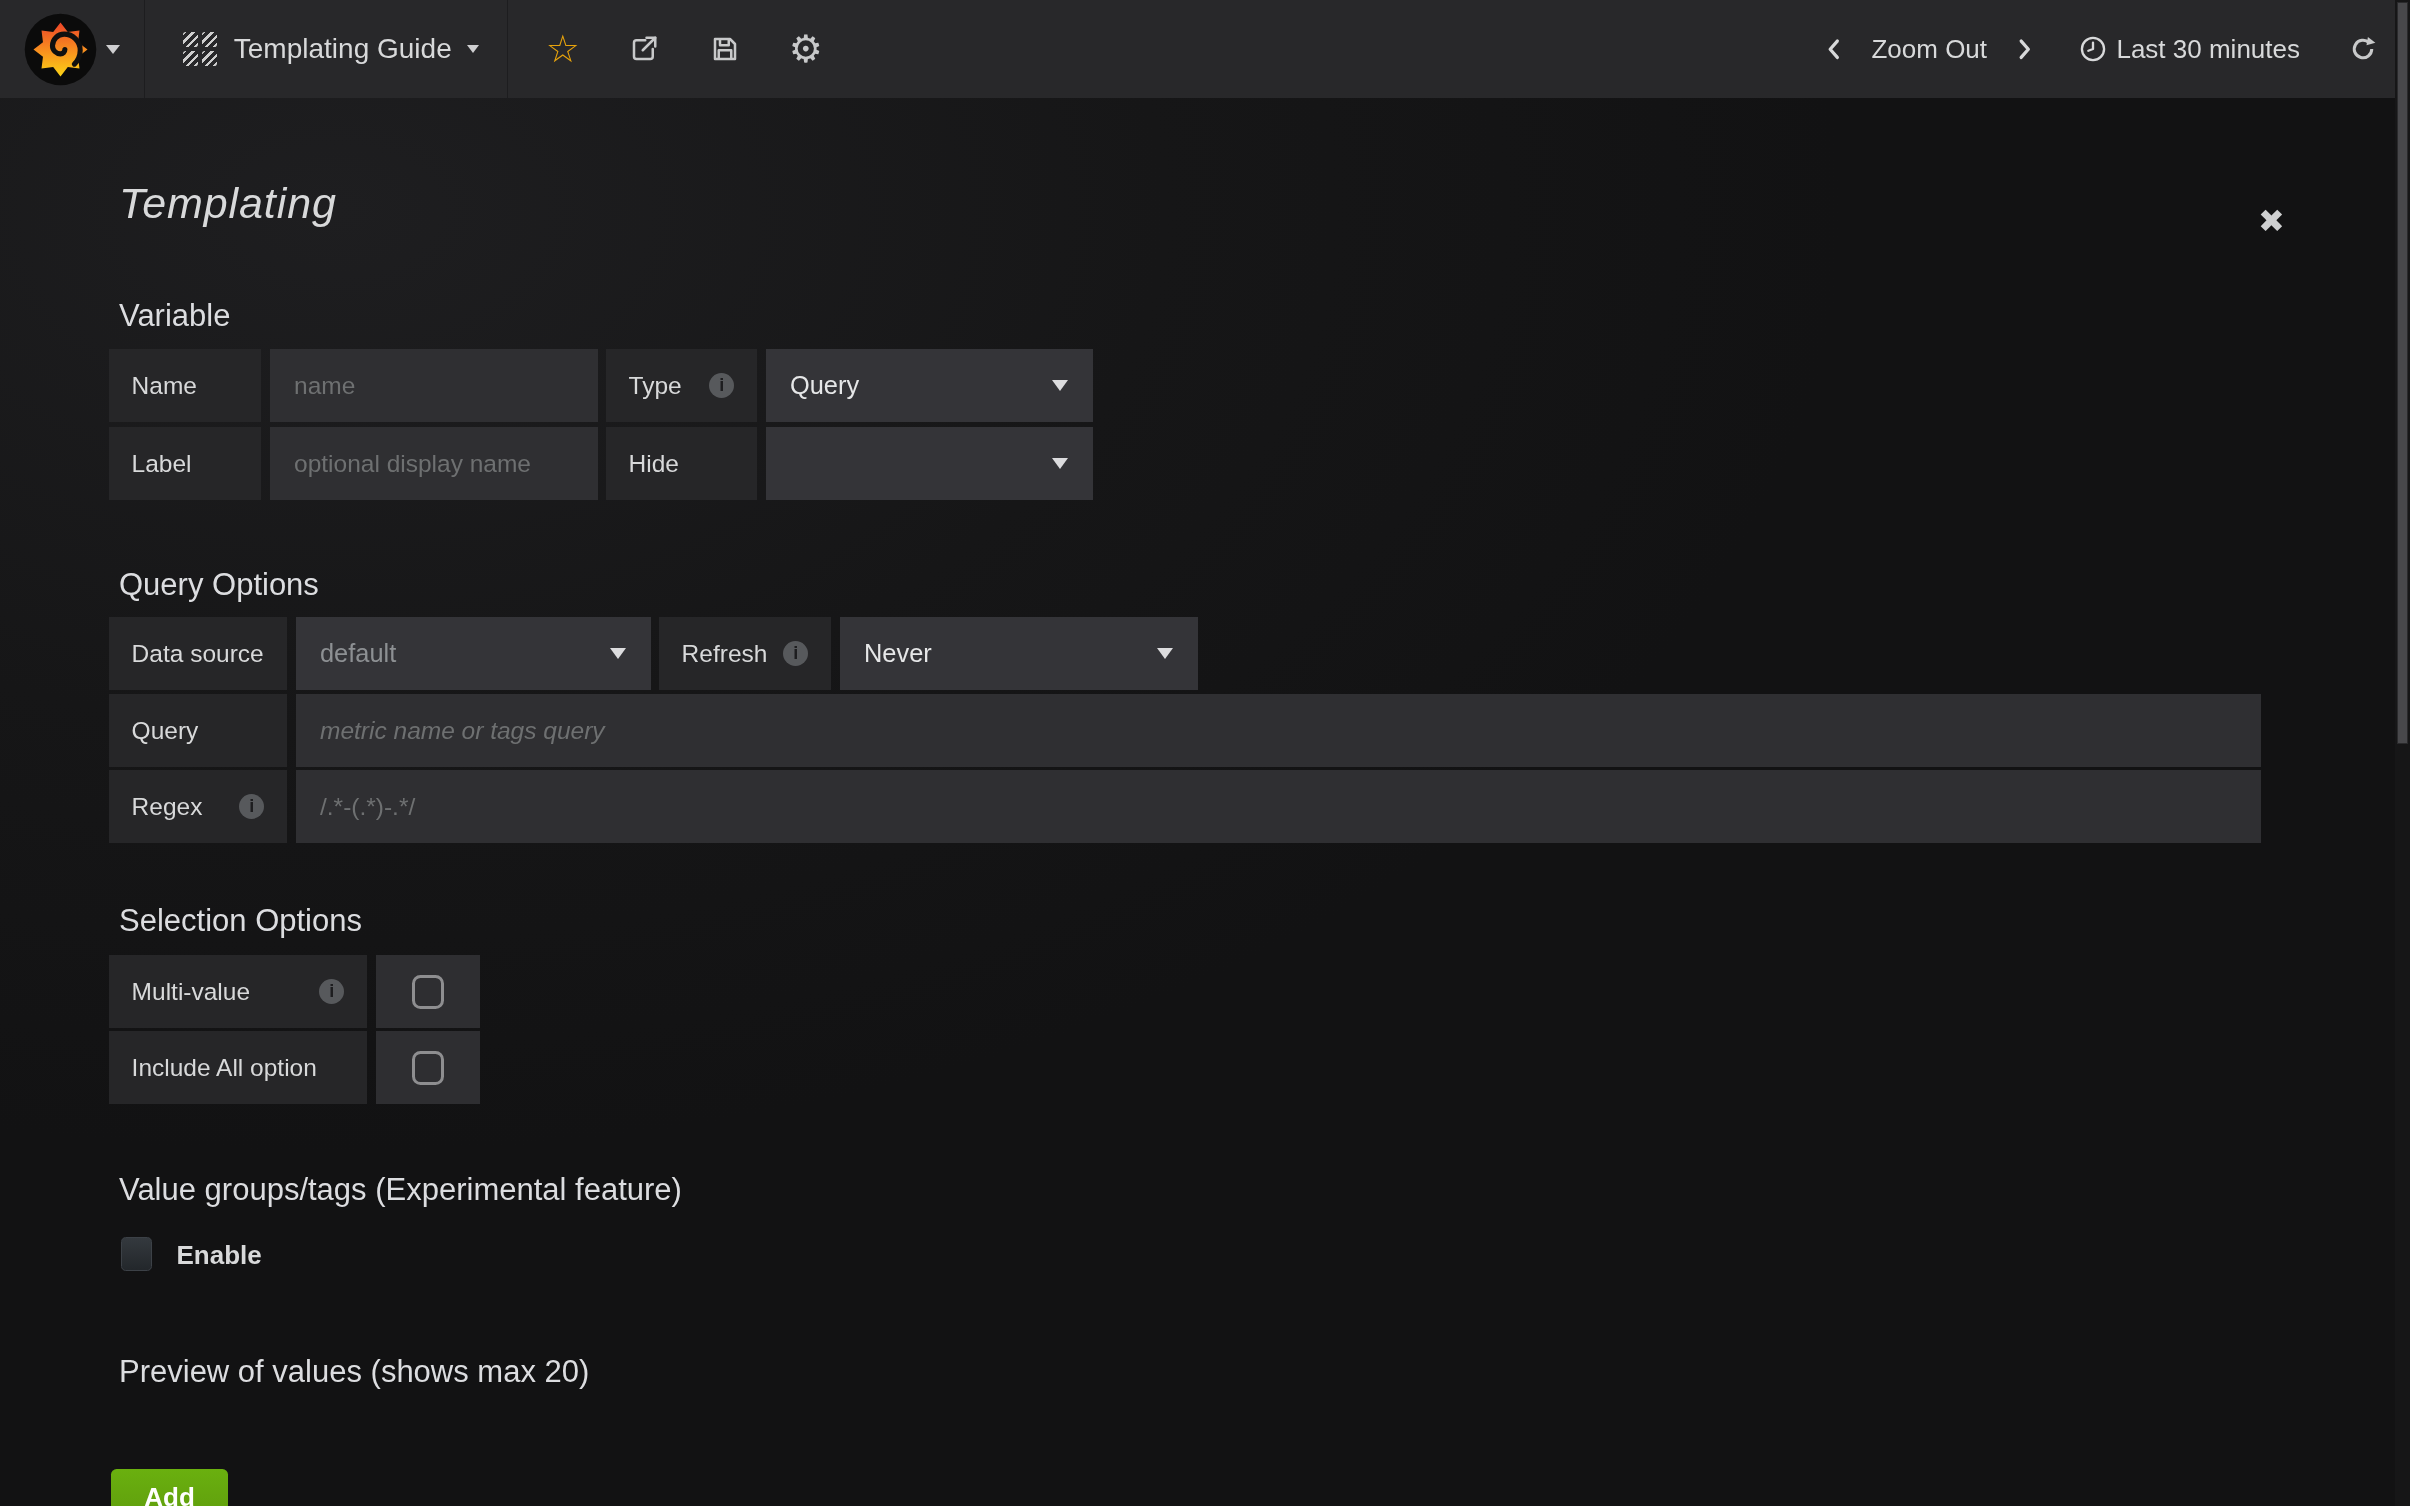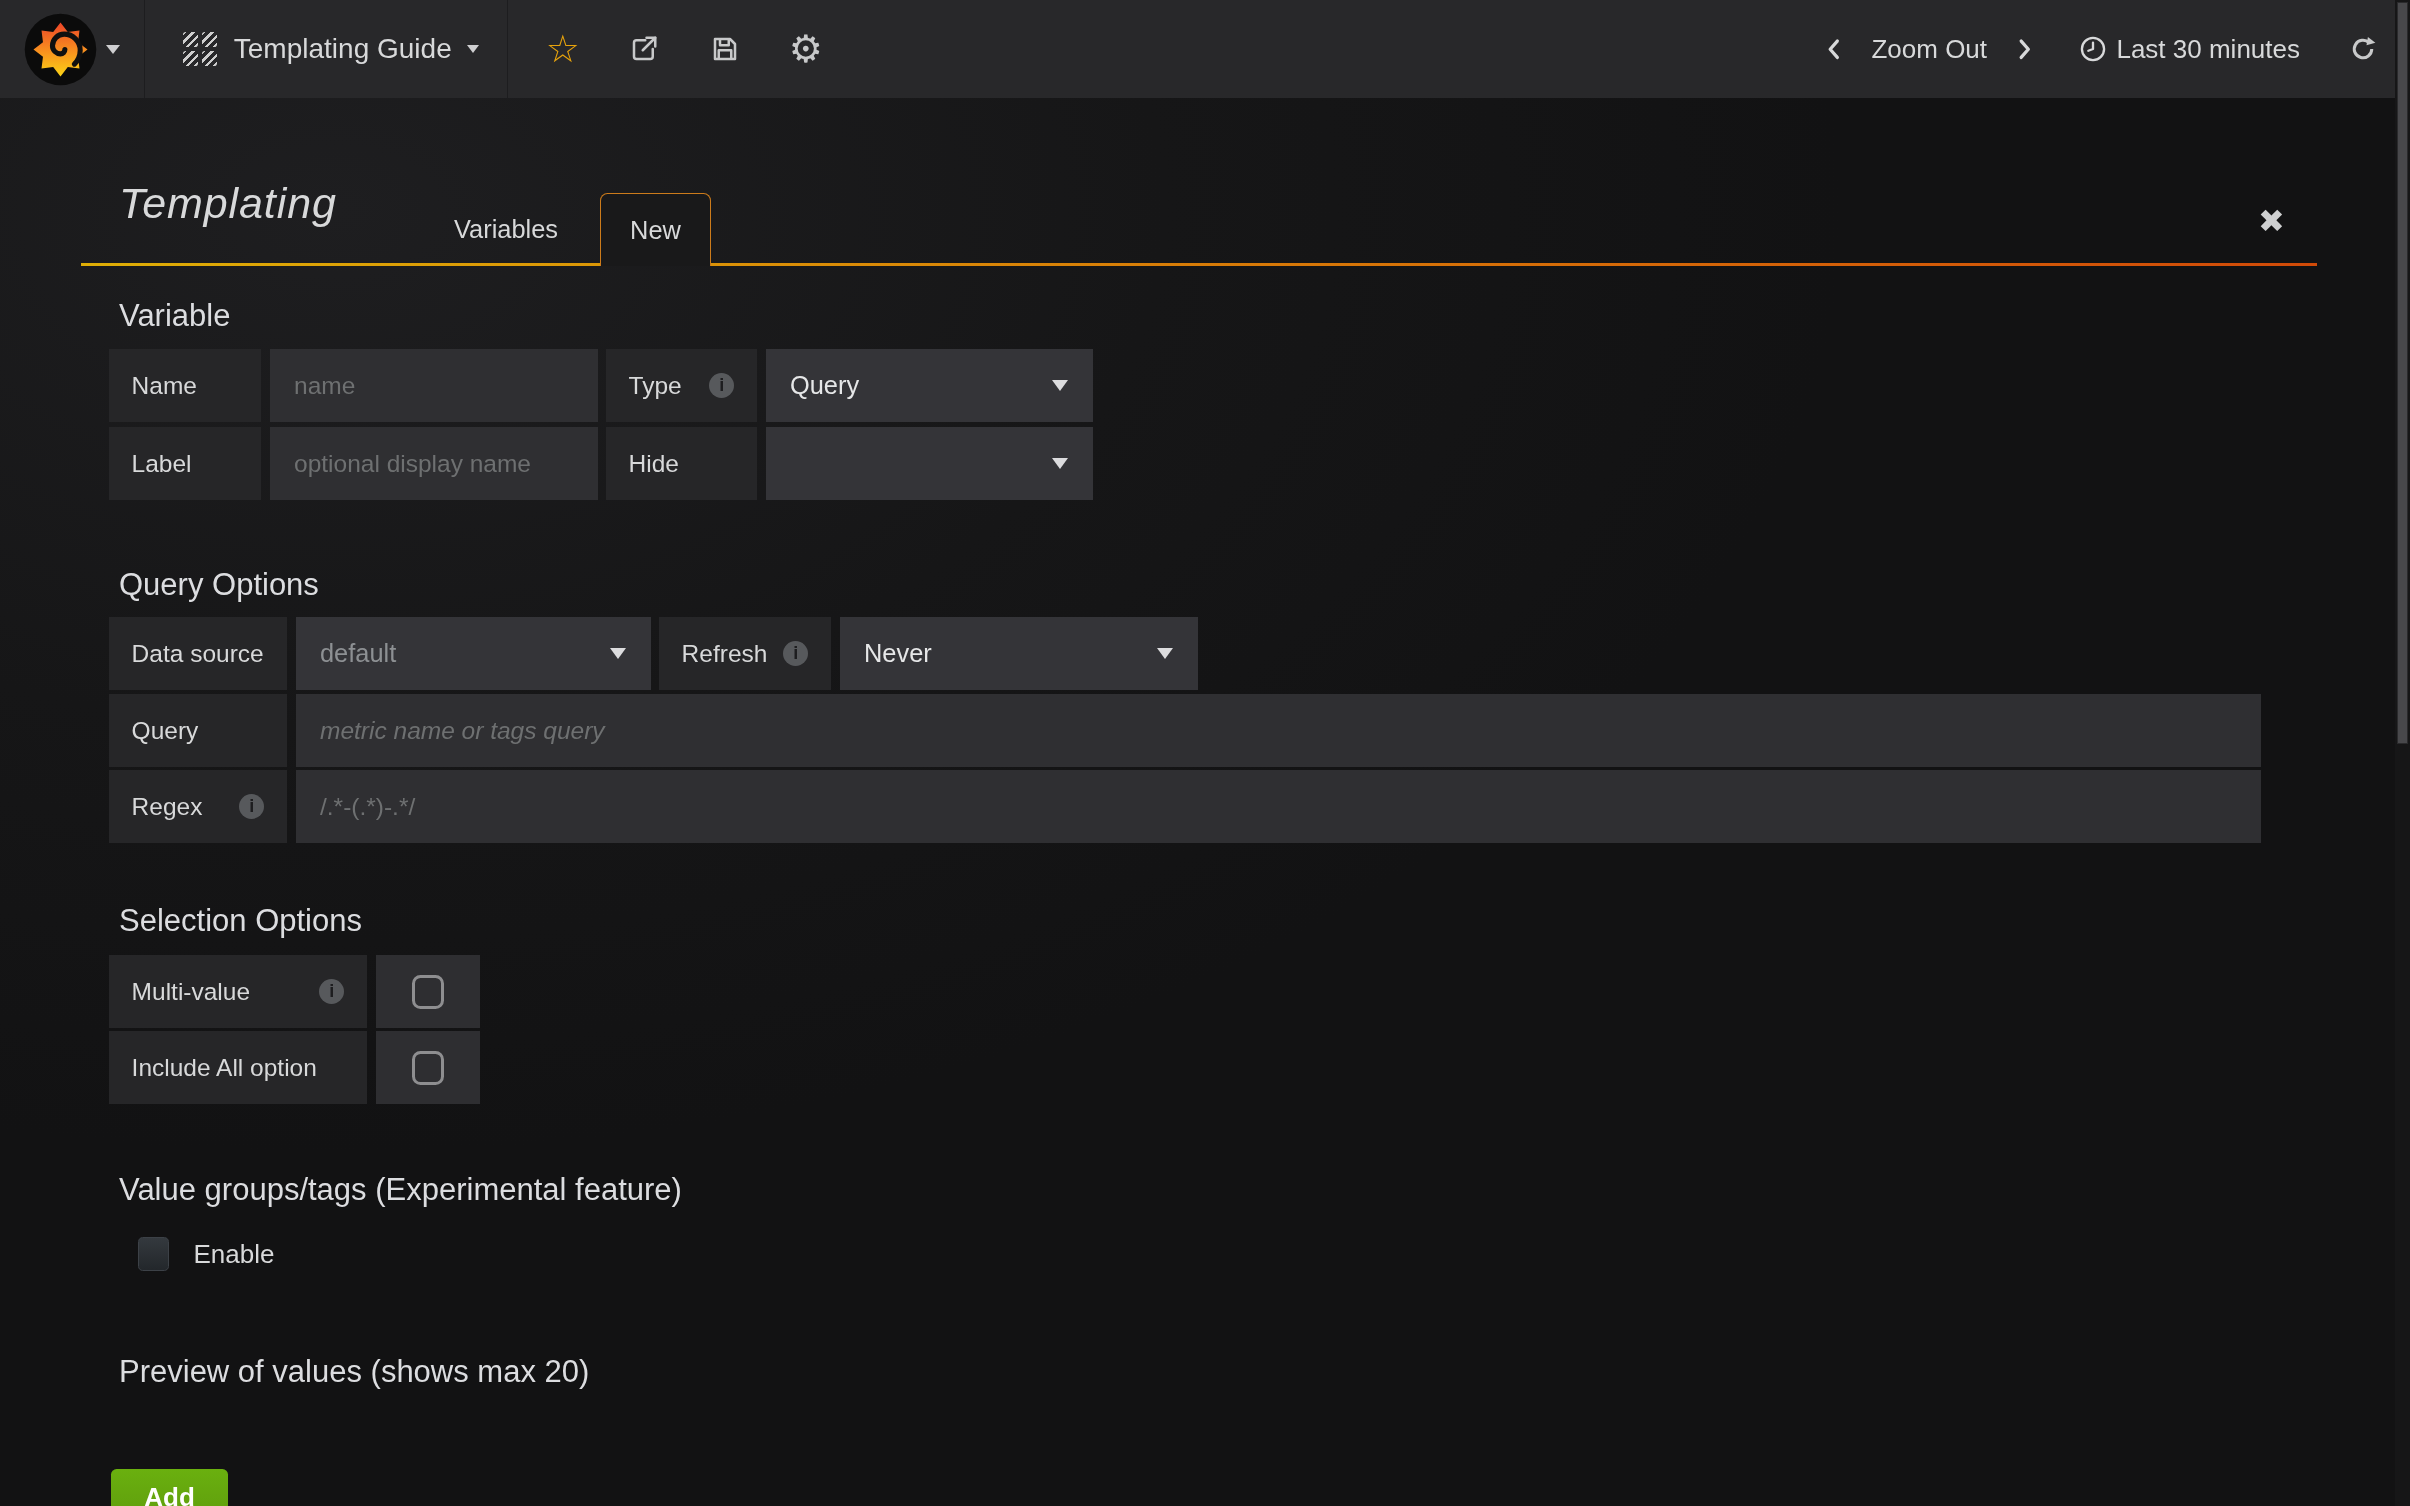--- a/index.html
+++ b/index.html
@@ -77,21 +77,21 @@
     align-items:center; justify-content:space-between; padding:0 24.5px; cursor:pointer; }
   .gf-select .sel-caret { width:0; height:0; border-left:8.5px solid transparent;
     border-right:8.5px solid transparent; border-top:11.3px solid #dcdcde; }
   .gf-select.muted-value { color:#8d9093; }
   .info-icon { width:25.4px; height:25.4px; border-radius:50%; background:#57595c;
     color:#1d1d1f; font-size:18px; font-weight:bold; display:inline-flex;
     align-items:center; justify-content:center; flex:0 0 auto; }
   .checkbox-cell { background:#2e2e31; display:flex; align-items:center; justify-content:center; }
   .checkbox-outline { width:32px; height:34px; border:3.3px solid #8e8e90; border-radius:8.5px;
     cursor:pointer; }
-  .enable-row { position:absolute; left:138px; display:flex; align-items:center; gap:24.5px; }
+  .enable-row { position:absolute; left:121px; display:flex; align-items:flex-end; gap:24.5px;font-weight:bold; }
   .enable-checkbox { width:31px; height:34px; border-radius:4.7px;
     background:linear-gradient(#34393e,#23272b); border:0.9px solid #3c4147; cursor:pointer; }
   .enable-label { color:#d8d9da; font-size:26px; }
 
   .add-button { position:absolute; left:111px; top:1371px; width:117px; height:66px;
     background:linear-gradient(#6ab00f,#5c980c); border-radius:5.6px 5.6px 0 0; color:#ffffff;
     font-size:26px; font-weight:bold; display:flex; align-items:flex-start;
     justify-content:center; padding-top:13px; cursor:pointer; }
 </style>
 </head>
@@ -173,25 +173,20 @@
 </div>
 
 <div class="scrollbar">
   <div class="scroll-thumb"></div>
 </div>
 
 <div class="content">
 
   <div class="panel-title">Templating</div>
 
-  <div class="tabbar">
-    <div class="tab-underline"></div>
-    <div class="tab tab-variables">Variables</div>
-    <div class="tab tab-new">New</div>
-  </div>
   <div class="close-btn">✖</div>
 
   <div class="section-heading" style="top:200px">Variable</div>
 
   <div class="form-row" style="top:251px">
     <div class="gf-label" style="width:152px">Name</div>
     <input class="gf-input" style="width: 328px;" placeholder="name">
     <div class="gf-label spread" style="width:151px">
       <span>Type</span>
       <span class="info-icon">i</span>

